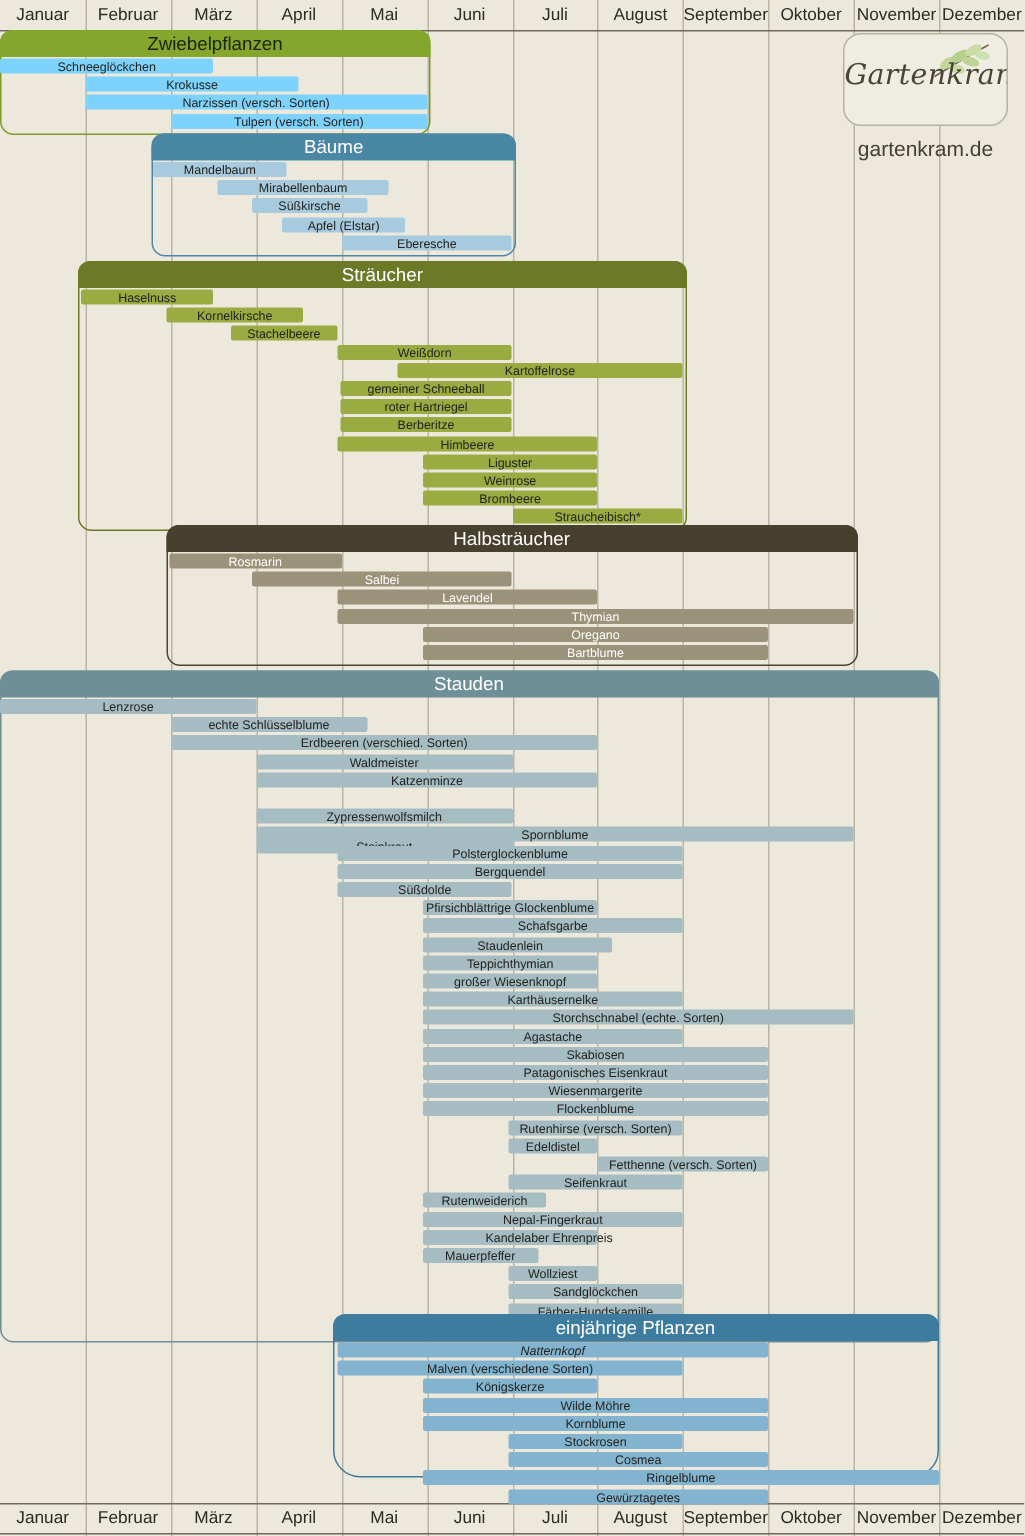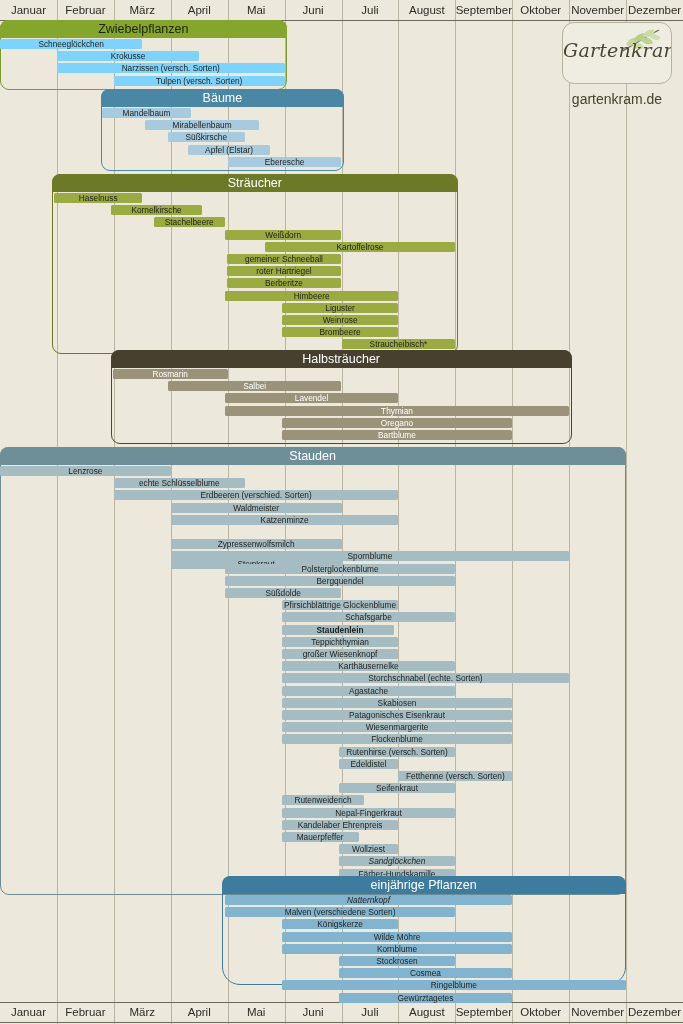--- a/index.html
+++ b/index.html
@@ -299,21 +299,21 @@
       </div>
       <div class="bar bar-peren" title="Süßdolde" style="left: 224.821px; width: 116.679px; top: 588px;">
         <span style="margin-left: -0.164063px; width: 117px;">Süßdolde</span>
       </div>
       <div class="bar bar-peren" title="Pfirsichblättrige Glockenblume" style="left: 281.738px; width: 116.679px; top: 600.2px;">
         <span style="margin-left: -0.164063px; width: 117px;">Pfirsichblättrige Glockenblume</span>
       </div>
       <div class="bar bar-peren" title="Schafsgarbe" style="left: 281.738px; width: 173.596px; top: 612.4px;">
         <span style="margin-left: -0.203125px; width: 174px;">Schafsgarbe</span>
       </div>
-      <div class="bar bar-peren" title="Staudenlein" style="left: 281.738px; width: 112px; top: 624.6px; font-weight: bold;">
+      <div class="bar bar-peren" title="Staudenlein" style="left: 281.738px; width: 126px; top: 624.6px;">
         <span style="margin-left: -0.164063px; width: 117px;">Staudenlein</span>
       </div>
       <div class="bar bar-peren" title="Teppichthymian" style="left: 281.738px; width: 116.679px; top: 636.8px;">
         <span style="margin-left: -0.164063px; width: 117px;">Teppichthymian</span>
       </div>
       <div class="bar bar-peren" title="großer Wiesenknopf" style="left: 281.738px; width: 116.679px; top: 649px;">
         <span style="margin-left: -0.164063px; width: 117px;">großer Wiesenknopf</span>
       </div>
       <div class="bar bar-peren" title="Karthäusernelke" style="left: 281.738px; width: 173.596px; top: 661.2px;">
         <span style="margin-left: -0.203125px; width: 174px;">Karthäusernelke</span>
@@ -347,30 +347,30 @@
       </div>
       <div class="bar bar-peren" title="Seifenkraut" style="left: 338.654px; width: 116.679px; top: 783.2px;">
         <span style="margin-left: -0.164063px; width: 117px;">Seifenkraut</span>
       </div>
       <div class="bar bar-peren" title="Rutenweiderich" style="left: 281.738px; width: 82.5292px; top: 795.4px;">
         <span style="margin-left: -0.242188px; width: 83px;">Rutenweiderich</span>
       </div>
       <div class="bar bar-peren" title="Nepal-Fingerkraut" style="left: 281.738px; width: 173.596px; top: 807.6px;">
         <span style="margin-left: -0.203125px; width: 174px;">Nepal-Fingerkraut</span>
       </div>
-      <div class="bar bar-peren" title="Kandelaber Ehrenpreis" style="left: 281.738px; width: 116.679px; top: 819.8px;">
+      <div class="bar bar-peren" title="Kandelaber Ehrenpreis" style="left: 281.738px; width: 116.679px; top: 819.8px; padding-left: 26px;">
         <span style="margin-left: -0.164063px; width: 117px;">Kandelaber Ehrenpreis</span>
       </div>
       <div class="bar bar-peren" title="Mauerpfeffer" style="left: 281.738px; width: 76.8375px; top: 832px;">
         <span style="margin-left: -0.0859375px; width: 77px;">Mauerpfeffer</span>
       </div>
       <div class="bar bar-peren" title="Wollziest" style="left: 338.654px; width: 59.7625px; top: 844.2px;">
         <span style="margin-left: -0.125px; width: 60px;">Wollziest</span>
       </div>
-      <div class="bar bar-peren" title="Sandglöckchen" style="left: 338.654px; width: 116.679px; top: 856.4px; font-style: italic;">
+      <div class="bar bar-peren" title="Sandglöckchen" style="left: 338.654px; width: 116.679px; top: 856.4px;">
         <span style="margin-left: -0.164063px; width: 117px;">Sandglöckchen</span>
       </div>
       <div class="bar bar-peren" title="Färber-Hundskamille" style="left: 338.654px; width: 116.679px; top: 868.6px;">
         <span style="margin-left: -0.164063px; width: 117px;">Färber-Hundskamille</span>
       </div>
       <div class="bar bar-peren" title="Blutweidrich" style="left: 338.654px; width: 116.679px; top: 880.8px;">
         <span style="margin-left: -0.164063px; width: 117px;">Blutweidrich</span>
       </div>
       <div class="section sec-annual" style="left: 221.975px; top: 876px; width: 404.108px; height: 109px; border-radius: 18px;">
         <div class="section-title" style="width: 404.108px;">einjährige Pflanzen</div>

